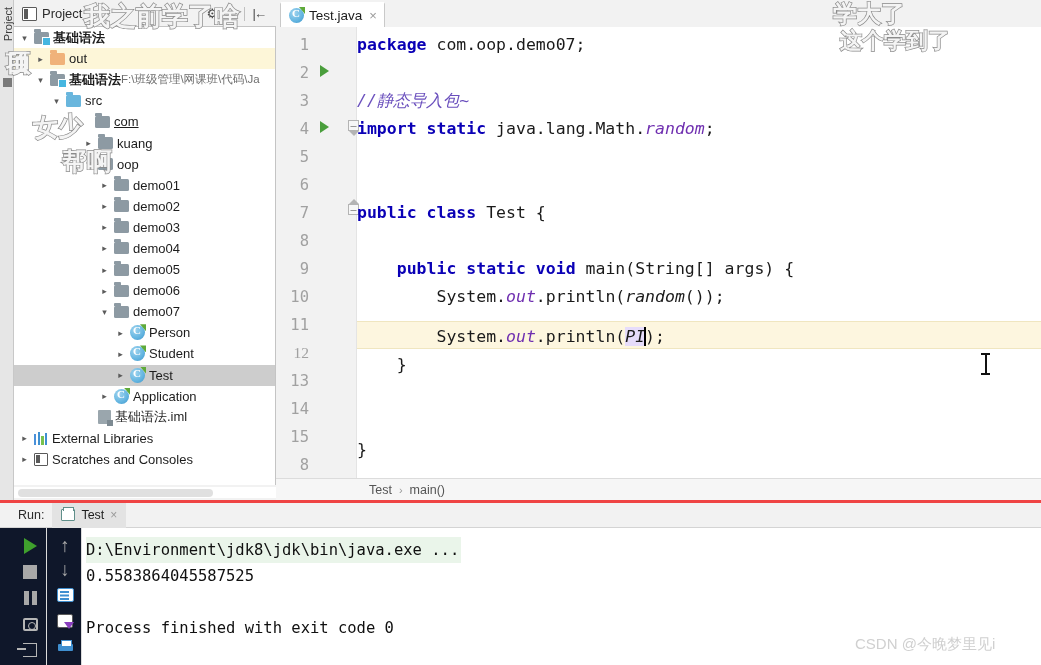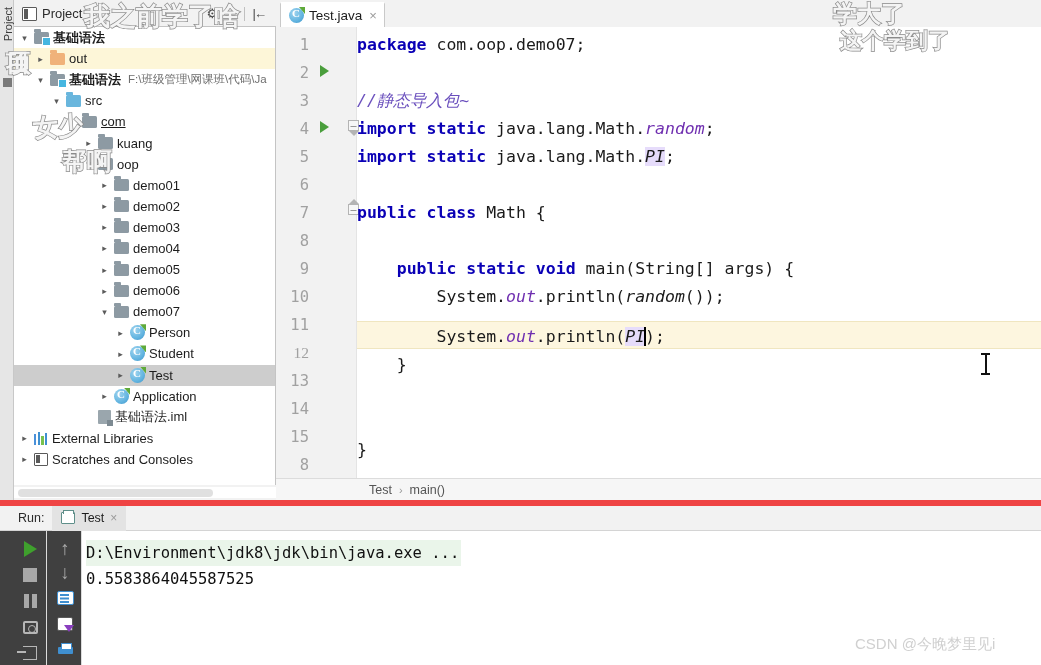--- a/index.html
+++ b/index.html
@@ -95,21 +95,21 @@
   }
   .trow.hl-out { background: #fdf6d8; }
   .trow.sel { background: #cdcdcd; }
   .arrow {
     width: 13px; text-align: center; font-size: 9px; color: #5a5a5a;
     flex: 0 0 13px;
   }
   .arrow.none { visibility: hidden; }
   .tlabel { margin-left: 4px; }
   .tlabel.bold { font-weight: bold; }
-  .tpath { margin-left: 7px; font-size: 11.5px; color: #6e6e6e; }
+  .tpath { font-size: 11.5px; color: #6e6e6e; }
 
   .fold {
     width: 15px; height: 12px; flex: 0 0 15px; position: relative;
     background: #8d9aa3; border-radius: 1.5px;
   }
   .fold:before {
     content: ""; position: absolute; left: 0; top: -3px;
     width: 7px; height: 3px; background: #8d9aa3; border-radius: 1px 1px 0 0;
   }
   .fold.src { background: #69b6dd; }
@@ -222,21 +222,21 @@
     position: absolute; left: 276px; top: 478px; width: 765px; height: 22px;
     background: #f6f6f6; border-top: 1px solid #dcdcdc;
     display: flex; align-items: center; padding-left: 93px; gap: 7px;
     font-size: 12.5px; color: #555;
   }
   .breadcrumb .sepc { color: #999; font-size: 11px; }
 
   
   .run-panel {
     position: absolute; left: 0; top: 500px; width: 1041px; height: 165px;
-    background: #404040; border-top: 6px solid #ef4444;
+    background: #0f172a; border-top: 3px solid #ef4444;
   }
   .run-tabbar {
     position: absolute; left: 0; top: 0; width: 1041px; height: 25px;
     background: #f2f2f2; border-bottom: 1px solid #d4d4d4;
     display: flex; align-items: center;
   }
   .run-label { font-size: 12.5px; color: #2b2b2b; padding: 0 8px 0 18px; }
   .run-tab {
     height: 25px; display: flex; align-items: center; gap: 6px;
     padding: 0 9px; background: #e3e3e3;
@@ -391,21 +391,21 @@
           <span class="arrow">▾</span>
           <span class="fold mod" style="margin-left: 3px;"></span>
           <span class="tlabel bold">基础语法</span>
           <span class="tpath">F:\班级管理\网课班\代码\Ja</span>
         </div>
         <div class="trow" style="padding-left: 36px;">
           <span class="arrow">▾</span>
           <span class="fold src" style="margin-left: 3px;"></span>
           <span class="tlabel">src</span>
         </div>
-        <div class="trow" style="padding-left: 52px; text-decoration: underline;">
+        <div class="trow" style="padding-left: 65px; text-decoration: underline;">
           <span class="arrow none"></span>
           <span class="fold" style="margin-left: 3px;"></span>
           <span class="tlabel">com</span>
         </div>
         <div class="trow" style="padding-left: 68px;">
           <span class="arrow">▸</span>
           <span class="fold" style="margin-left: 3px;"></span>
           <span class="tlabel">kuang</span>
         </div>
         <div class="trow" style="padding-left: 68px;">
@@ -524,23 +524,22 @@
       <div class="caret-row" style="top:294px"></div>
       <div class="caret-row-border-t" style="top:294px"></div>
       <div class="caret-row-border-b" style="top:321px"></div>
 
       <div class="cline" style="top:4px"><span class="kw">package</span> <span>com.oop.demo07;</span></div>
 
       <div class="cline" style="top:88px"><span class="kw">import</span> <span class="kw">static</span> <span>java.lang.Math.</span><span class="st">random</span><span>;</span></div>
 
       <div class="cline" style="top:60px"><span class="cm">//静态导入包~</span></div>
 
-      <div class="cline" style="top:116px"><span class="kw">import</span> <span class="kw">static</span> <span>java.lang.Math.</span><span class="hl-pi">PI</span><span>;</span></div>
-
-      <div class="cline" style="top:172px"><span class="kw">public</span> <span class="kw">class</span><span> Math {</span></div>
+
+      <div class="cline" style="top:172px"><span class="kw">public</span> <span class="kw">class</span><span> Test {</span></div>
 
       <div class="cline" style="top:228px">    <span class="kw">public</span> <span class="kw">static</span> <span class="kw">void</span><span> main(String[] args) {</span></div>
 
       <div class="cline" style="top:256px">        <span>System.</span><span class="st">out</span><span>.println(</span><span class="it">random</span><span>());</span></div>
 
       <div class="cline" style="top:296px">        <span>System.</span><span class="st">out</span><span>.println(</span><span class="hl-pi">PI</span><span class="caret"></span><span>);</span></div>
 
       <div class="cline" style="top:324px"><span>    }</span></div>
 
       <div class="cline" style="top:409px"><span>}</span></div>
@@ -602,20 +601,21 @@
         </div>
       <div class="tb-ic" style="top:133px">
           <span class="ic-trash"></span>
         </div>
     </div>
 
     <div class="console">
       <div><span class="cout cmd">D:\Environment\jdk8\jdk\bin\java.exe ...</span></div>
       <div class="cout">0.5583864045587525</div>
       <div class="cout">&nbsp;</div>
+      <div class="cout">Process finished with exit code 0</div>
     </div>
   </div>
 
   <div class="ibeam"></div>
 
   <div class="ann ann-1">我之前学了啥</div>
   <div class="ann ann-2">学大了</div>
   <div class="ann ann-3">这个学到了</div>
   <div class="ann ann-4">女少</div>
   <div class="ann ann-5">帮啊</div>

